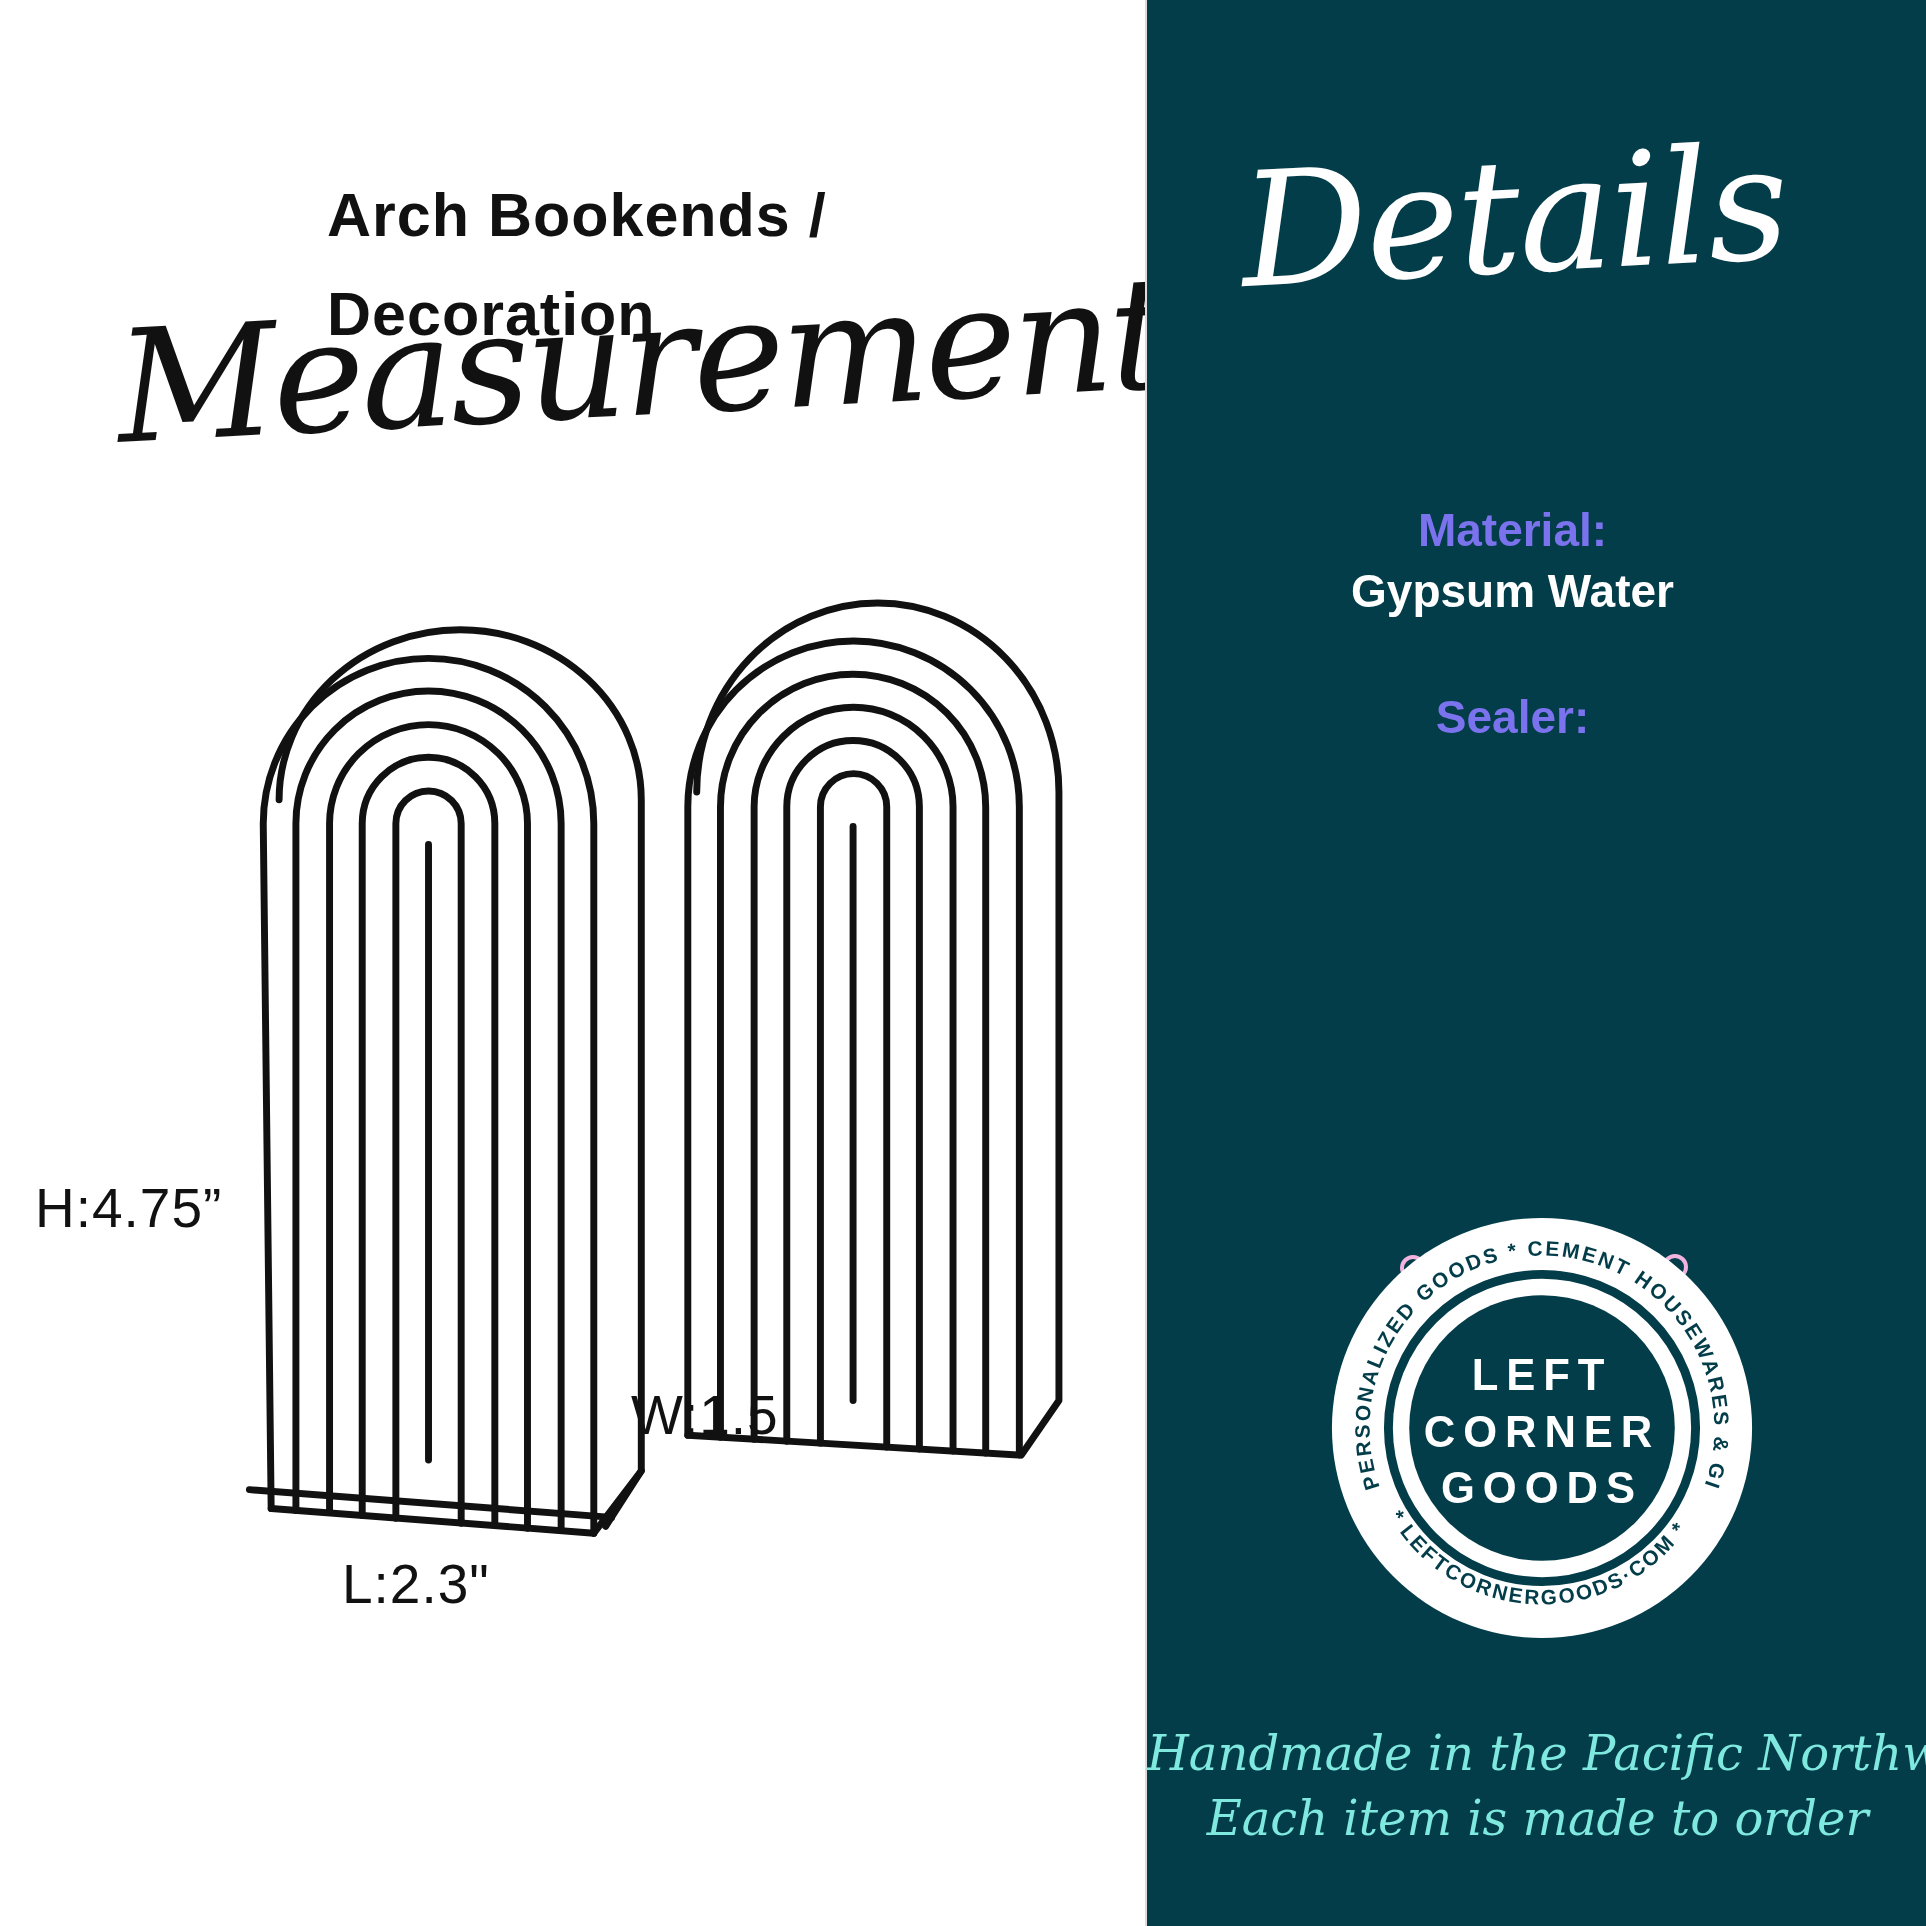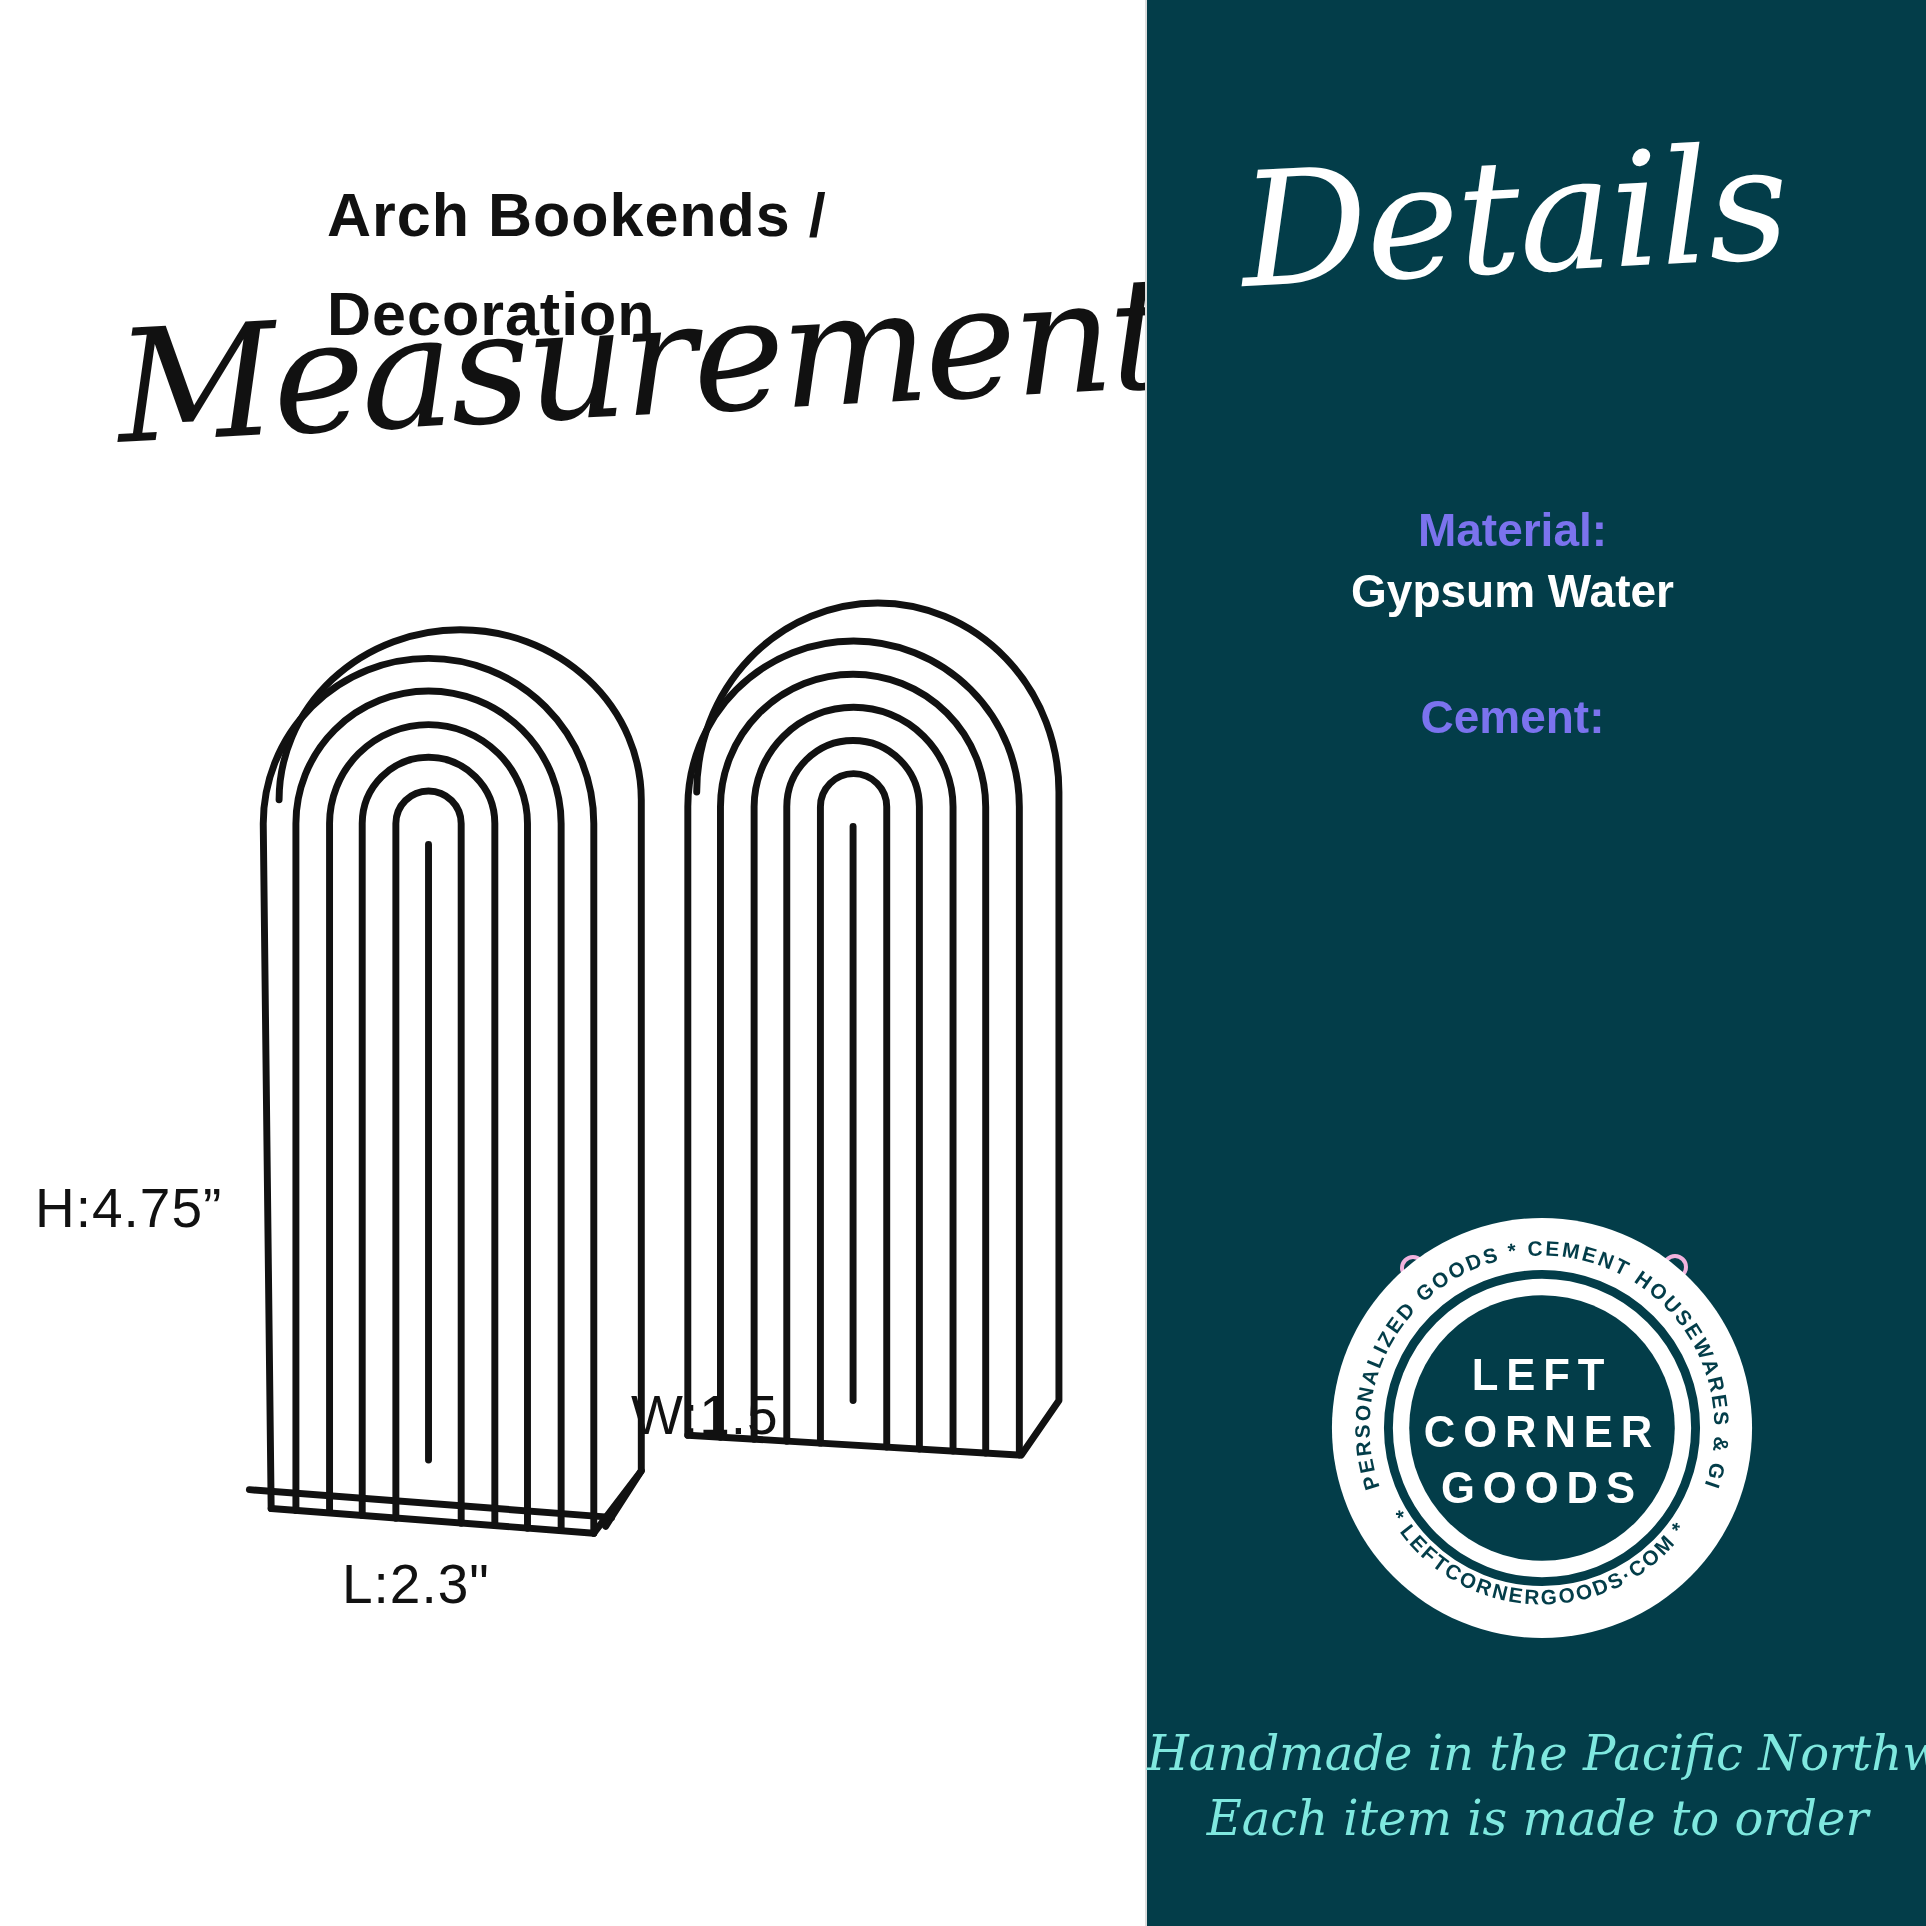--- a/index.html
+++ b/index.html
@@ -100,21 +100,21 @@
   <div class="right-panel">
 
     <div class="script details-script">Details</div>
 
     <div class="info">
       <div class="group">
         <div class="lbl">Material:</div>
         <div class="val">Gypsum Water</div>
       </div>
       <div class="group">
-        <div class="lbl">Cement:</div>
+        <div class="lbl">Sealer:</div>
       </div>
     </div>
 
     <div class="pink-dot" style="left:253px;top:1255px;"></div>
     <div class="pink-dot" style="left:515px;top:1254px;"></div>
 
     <svg id="badge" width="436" height="436" viewBox="0 0 440 440">
       <defs>
         <path id="tp-top" d="M 56.5,279.5 A 174 174 0 1 1 383.5,279.5"></path>
         <path id="tp-bot" d="M 65.8,309 A 178 178 0 0 0 374.2,309"></path>

